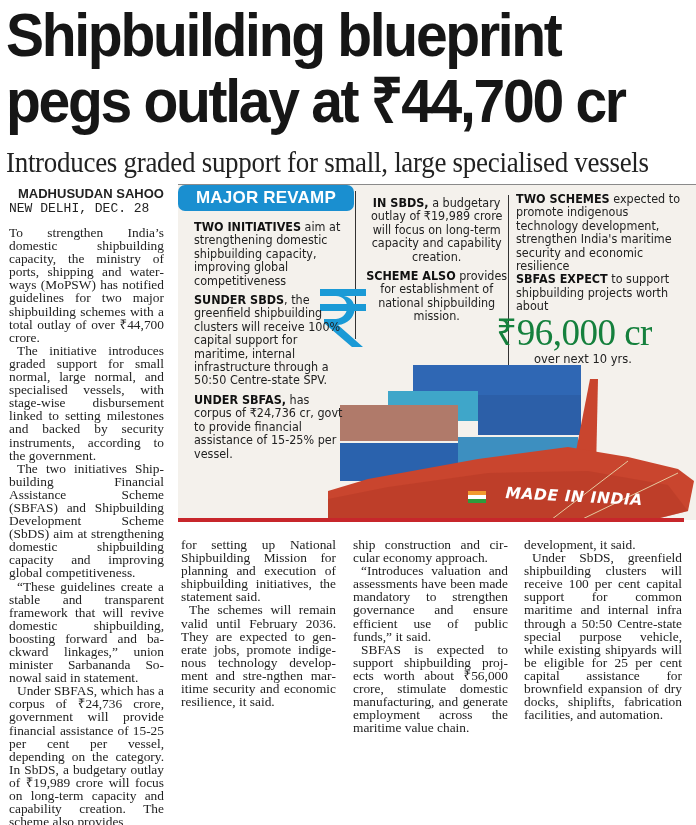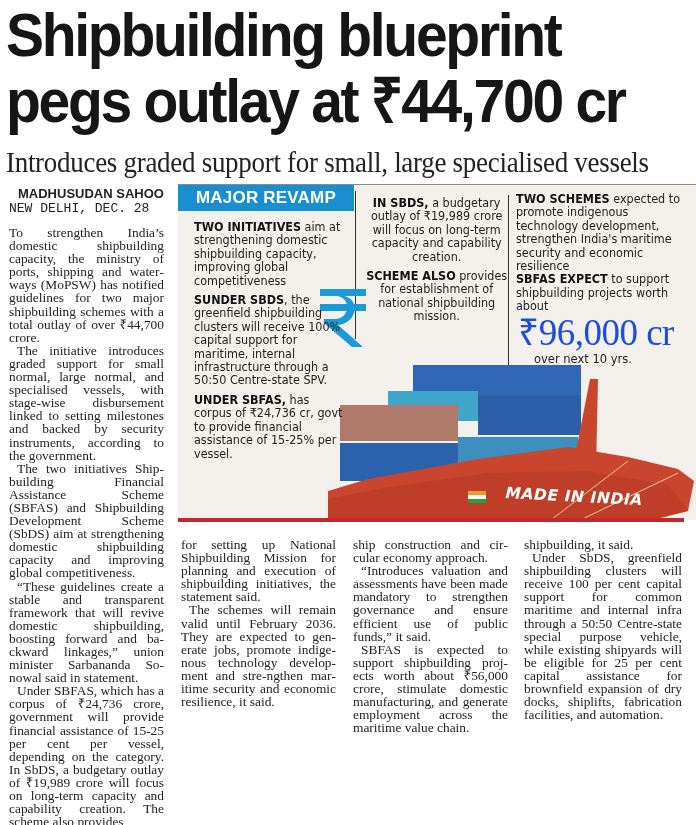--- a/index.html
+++ b/index.html
@@ -32,32 +32,32 @@
   #col1 { left:9px; top:226px; width:155px; }
   #col2 { left:181px; top:538px; width:155px; }
   #col3 { left:353px; top:538px; width:155px; }
   #col4 { left:524px; top:538px; width:158px; }
 
   
   .graphic { position:absolute; left:178px; top:185px; width:518px; height:335px; background:#f4f1ec; overflow:hidden; }
   .graphic-topline { position:absolute; left:178px; top:184px; width:518px; height:2px; background:#8a8a8a; }
   .revamp-tag {
     position:absolute; left:0; top:0; width:176px; height:26px; background:#1a8fd0; color:#fff;
-    font-family:"Liberation Sans", sans-serif; font-weight:bold; font-size:17px; line-height:26px; text-align:center; letter-spacing:0.2px;
+    font-family:"Liberation Sans", sans-serif; font-weight:bold; font-size:17px; line-height:26px; text-align:center; letter-spacing:0.2px;border-radius:7px;
   }
   .gtext { position:absolute; font-family:"DejaVu Sans", sans-serif; font-size:12.2px; line-height:13.4px; color:#222; transform:scaleX(0.92); transform-origin:left top; }
   .gtext p { margin:0 0 6px 0; }
   .gtext b { font-weight:bold; color:#111; }
   #g1 { left:16px; top:36px; width:170px; }
   #g2 { left:186px; top:12px; width:158px; text-align:center; }
   #g3 { left:338px; top:8px; width:190px; }
   .vrule { position:absolute; width:1px; background:#333; }
   #vr1 { left:177px; top:6px; height:148px; }
   #vr2 { left:330px; top:10px; height:170px; }
-  .big-amount { position:absolute; left:340px; top:128px; font-family:"Liberation Serif", serif; font-size:37px; line-height:40px; color:#1d4ed8; letter-spacing:-0.5px; }
+  .big-amount { position:absolute; left:318px; top:128px; font-family:"Liberation Serif", serif; font-size:37px; line-height:40px; color:#15803d; letter-spacing:-0.5px; }
   .over-next { position:absolute; left:356px; top:166px; font-family:"DejaVu Sans", sans-serif; font-size:12.5px; color:#222; transform:scaleX(0.92); transform-origin:left top; }
   .rupee-icon { position:absolute; left:138px; top:102px; width:52px; height:62px; }
   .bottomline { position:absolute; left:178px; top:518px; width:506px; height:4px; background:#c7262b; }
 
   
   .photo { position:absolute; left:150px; top:176px; width:368px; height:165px; }
   .ship-label {
     position:absolute; left:328px; top:299px; font-family:"DejaVu Sans", sans-serif; font-style:italic; font-weight:bold;
     font-size:15.5px; color:#fff; letter-spacing:0.6px; transform:rotate(3deg); transform-origin:left top; white-space:nowrap;
   }
@@ -140,15 +140,15 @@
 <div class="col" id="col2">
   <p class="noindent">for setting up National Shipbuilding Mission for planning and execution of shipbuilding initiatives, the statement said.</p>
   <p>The schemes will remain valid until February 2036. They are expected to gen­erate jobs, promote indige­nous technology develop­ment and stre-ngthen mar­itime security and eco­nomic resilience, it said.</p>
 </div>
 <div class="col" id="col3">
   <p class="noindent">ship construction and cir­cular economy approach.</p>
   <p>“Introduces valuation and assessments have been made mandatory to strengthen governance and ensure efficient use of public funds,” it said.</p>
   <p>SBFAS is expected to support shipbuilding proj­ects worth about ₹56,000 crore, stimulate domestic manufacturing, and gen­erate employment across the maritime value chain.</p>
 </div>
 <div class="col" id="col4">
-  <p class="noindent">shipbuilding, it said.</p>
+  <p class="noindent">development, it said.</p>
   <p>Under SbDS, greenfield shipbuilding clusters will receive 100 per cent capi­tal support for common maritime and internal infra through a 50:50 Centre-state special pur­pose vehicle, while exist­ing shipyards will be eligi­ble for 25 per cent capital assistance for brownfield expansion of dry docks, shiplifts, fabrication facil­ities, and automation.</p>
 </div>
 
 </body></html>

